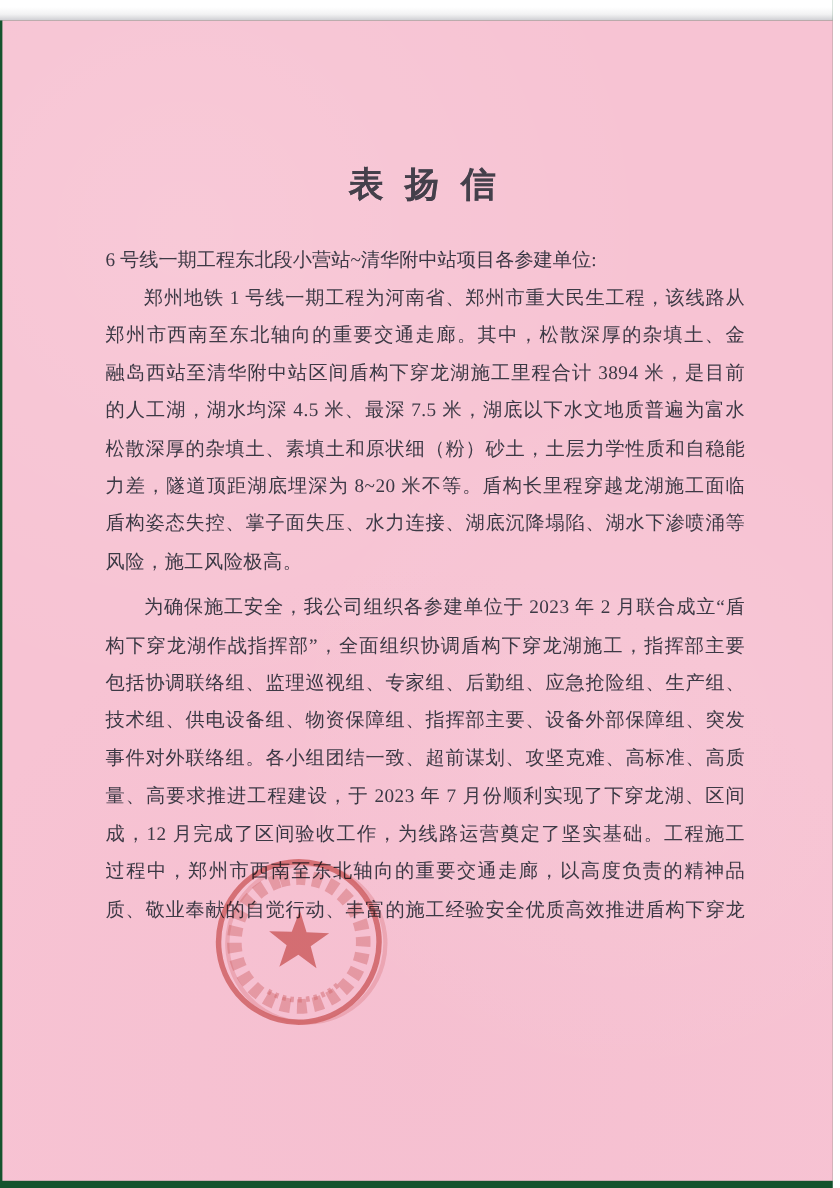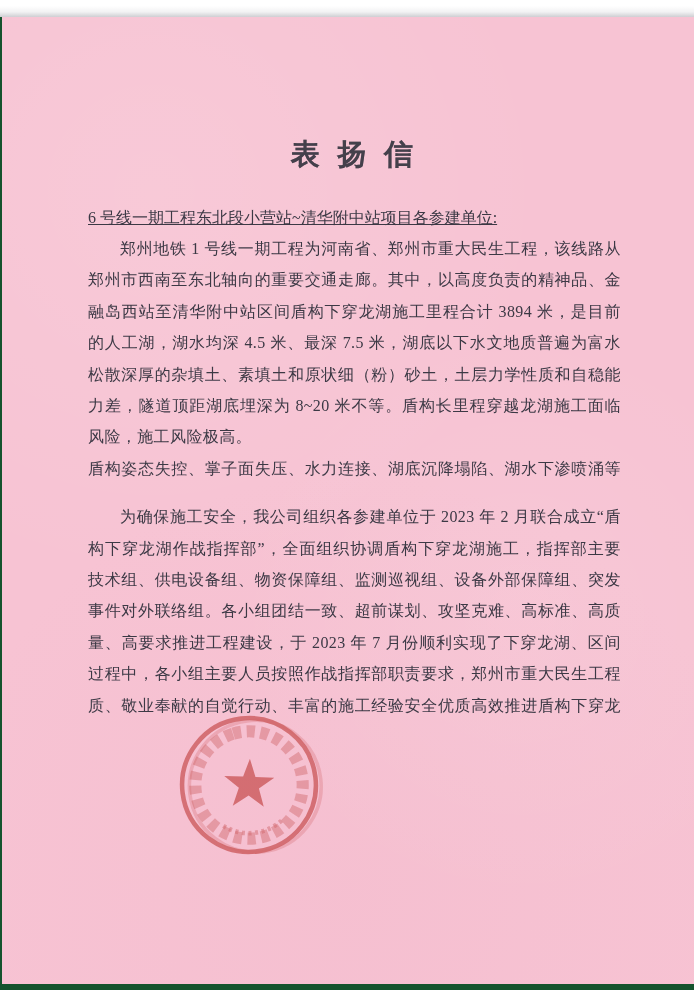--- a/index.html
+++ b/index.html
@@ -49,38 +49,37 @@
     letter-spacing: 0.18em;
     color: #44404b;
     line-height: 44px;
     text-shadow: 0 0 0.5px rgba(60,55,70,0.55);
   }
   .salutation {
     margin-top: 26px;
     font-size: 16px;
     line-height: 31px;
     color: #3c3945;
-    text-decoration: underline;
   }
   .para .line {
     font-size: 16px;
     line-height: 31.4px;
     color: #3c3945;
     text-align: justify;
     text-align-last: justify;
     letter-spacing: 0.4px;
   }
   .para .line.first {
     text-indent: 2em;
   }
   .para .line.short {
     text-align-last: left;
   }
   .para + .para {
-    margin-top: 17px;
+    margin-top: 7px;
   }
   
   .seal {
     position: absolute;
     left: 171px;
     top: 692px;
     width: 152px;
     height: 152px;
     opacity: 0.68;
     mix-blend-mode: multiply;
@@ -96,35 +95,37 @@
 
   <div class="paper">
     <div class="content">
       <div class="title">表 扬 信</div>
 
       <div class="salutation">6 号线一期工程东北段小营站~清华附中站项目各参建单位:</div>
 
       <div id="letter-body">
           <div class="para">
             <div class="line first">郑州地铁 1 号线一期工程为河南省、郑州市重大民生工程，该线路从</div>
-            <div class="line">郑州市西南至东北轴向的重要交通走廊。其中，以高度负责的精神品、金</div>
+            <div class="line">郑州市西南至东北轴向的重要交通走廊。其中，松散深厚的杂填土、金</div>
             <div class="line">融岛西站至清华附中站区间盾构下穿龙湖施工里程合计 3894 米，是目前</div>
             <div class="line">的人工湖，湖水均深 4.5 米、最深 7.5 米，湖底以下水文地质普遍为富水</div>
             <div class="line">松散深厚的杂填土、素填土和原状细（粉）砂土，土层力学性质和自稳能</div>
             <div class="line">力差，隧道顶距湖底埋深为 8~20 米不等。盾构长里程穿越龙湖施工面临</div>
+            <div class="line">盾构姿态失控、掌子面失压、水力连接、湖底沉降塌陷、湖水下渗喷涌等</div>
             <div class="line short">风险，施工风险极高。</div>
-            <div class="line">盾构姿态失控、掌子面失压、水力连接、湖底沉降塌陷、湖水下渗喷涌等</div>
           </div>
           <div class="para">
             <div class="line first">为确保施工安全，我公司组织各参建单位于 2023 年 2 月联合成立“盾</div>
             <div class="line">构下穿龙湖作战指挥部”，全面组织协调盾构下穿龙湖施工，指挥部主要</div>
-            <div class="line">技术组、供电设备组、物资保障组、监测巡视组、设备外部保障组、突发</div>
+            <div class="line">包括协调联络组、监理巡视组、专家组、后勤组、应急抢险组、生产组、</div>
+            <div class="line">技术组、供电设备组、物资保障组、指挥部主要、设备外部保障组、突发</div>
             <div class="line">事件对外联络组。各小组团结一致、超前谋划、攻坚克难、高标准、高质</div>
             <div class="line">量、高要求推进工程建设，于 2023 年 7 月份顺利实现了下穿龙湖、区间</div>
-            <div class="line">过程中，各小组主要人员按照作战指挥部职责要求，郑州市重大民生工程</div>
+            <div class="line">成，12 月完成了区间验收工作，为线路运营奠定了坚实基础。工程施工</div>
+            <div class="line">过程中，郑州市西南至东北轴向的重要交通走廊，以高度负责的精神品</div>
             <div class="line">质、敬业奉献的自觉行动、丰富的施工经验安全优质高效推进盾构下穿龙</div>
           </div>
         </div>
     </div>
 
     <svg class="seal" viewBox="0 0 150 150" aria-hidden="true">
 
       <circle cx="81" cy="77" r="65" fill="none" stroke="#c4453c" stroke-width="3.5" opacity="0.28"></circle>
 
       <circle cx="75" cy="75" r="66" fill="none" stroke="#c4453c" stroke-width="4.5" opacity="0.85"></circle>

